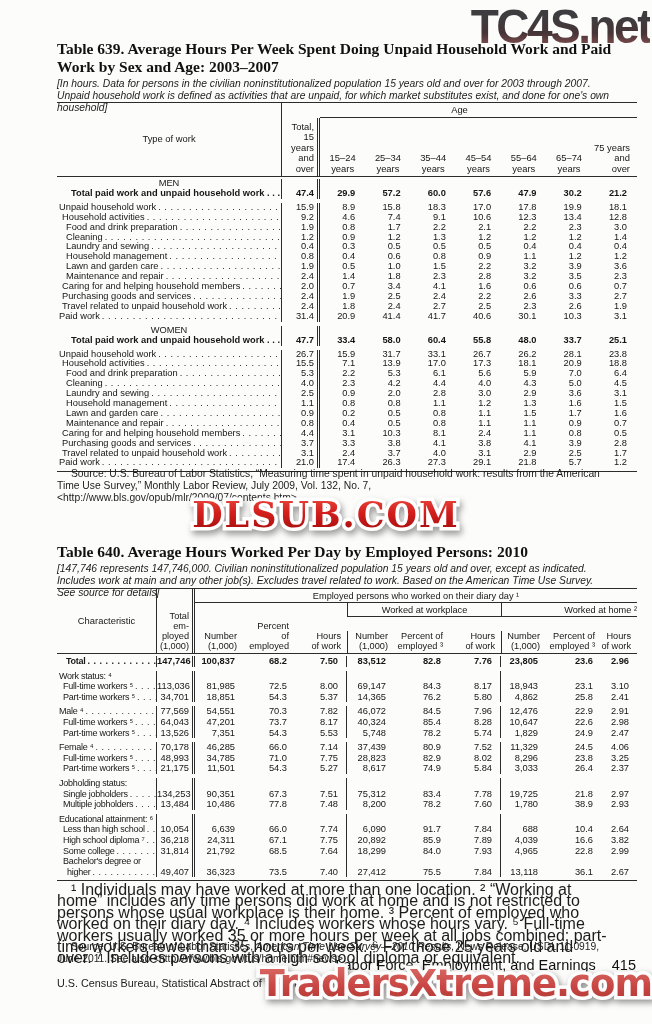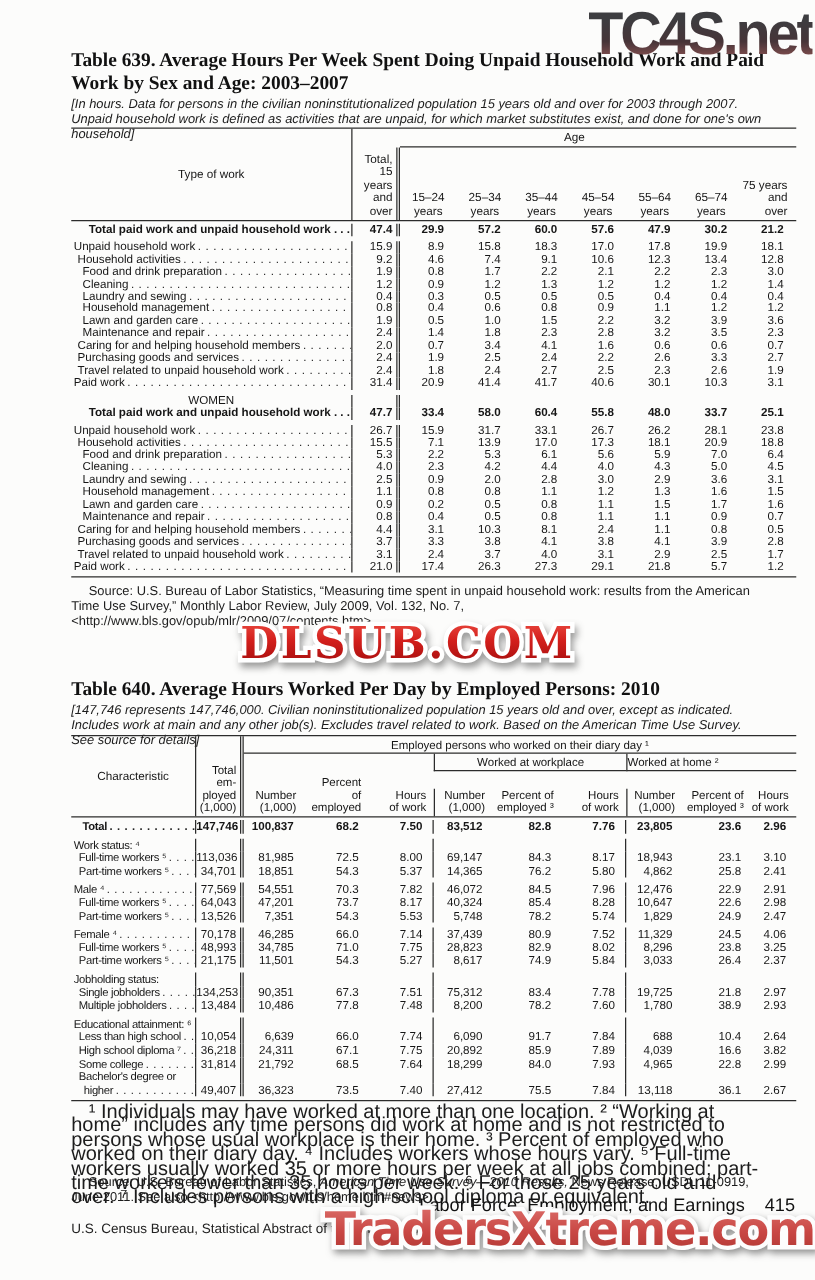--- a/index.html
+++ b/index.html
@@ -53,21 +53,21 @@
   .a7{grid-column:9; text-align:right; padding-right:7px;}
 
   
   .t640 .thead { grid-template-rows:14px 14px 36px; font-size:9.2px; line-height:10px; }
   .h-char { grid-area:1/1/4/2; display:flex; align-items:center; justify-content:center; border-right:1.2px solid var(--bc); font-size:9.4px; }
   .h-temp { grid-area:1/2/4/3; display:flex; align-items:flex-end; justify-content:flex-end;
             text-align:right; padding:0 3px 2px 0; border-right:3px double var(--bc); }
   .h-span { grid-area:1/3/2/12; text-align:center; border-bottom:1.1px solid var(--bc); padding-top:2px; }
   .h-g1 { grid-area:2/3/3/6; }
   .h-g2 { grid-area:2/6/3/9; text-align:center; border-bottom:1.1px solid var(--bc); border-left:1.1px solid var(--bc); padding-top:2px; }
-  .h-g3 { grid-area:2/9/3/12; text-align:left; border-bottom:1.1px solid var(--bc); border-left:1.1px solid var(--bc); padding-top:2px; }
+  .h-g3 { grid-area:2/9/3/12; text-align:right; border-bottom:1.1px solid var(--bc); border-left:1.1px solid var(--bc); padding-top:2px; }
   .h-c { grid-row:3; align-self:end; text-align:right; padding:0 6px 2px 0; }
   .c3{grid-column:3} .c4{grid-column:4} .c5{grid-column:5}
   .c6{grid-column:6; border-left:1.1px solid var(--bc);} .c7{grid-column:7} .c8{grid-column:8}
   .c9{grid-column:9; border-left:1.1px solid var(--bc);} .c10{grid-column:10} .c11{grid-column:11}
 
   
   .t639 .trow { line-height:9.9px; }
   .t640 .trow { line-height:10.6px; }
   .trow.gap { margin-top:4px; }
   .trow.bold { font-weight:bold; }
@@ -135,20 +135,33 @@
 years</div>
       <div class="h-a pre a5">55–64
 years</div>
       <div class="h-a pre a6">65–74
 years</div>
       <div class="h-a pre a7">75 years
 and
 over</div>
     </div>
     <div class="tbody">
+        <div class="trow cen">
+          <div class="lc">
+            <span class="lbl">MEN</span>
+          </div>
+          <div class="vc dd"></div>
+          <div class="vc"></div>
+          <div class="vc"></div>
+          <div class="vc"></div>
+          <div class="vc"></div>
+          <div class="vc"></div>
+          <div class="vc"></div>
+          <div class="vc"></div>
+        </div>
         <div class="trow bold">
           <div class="lc" style="padding-left: 14px;">
             <span class="lbl">Total paid work and unpaid household work . . .</span>
           </div>
           <div class="vc dd">47.4</div>
           <div class="vc">29.9</div>
           <div class="vc">57.2</div>
           <div class="vc">60.0</div>
           <div class="vc">57.6</div>
           <div class="vc">47.9</div>

